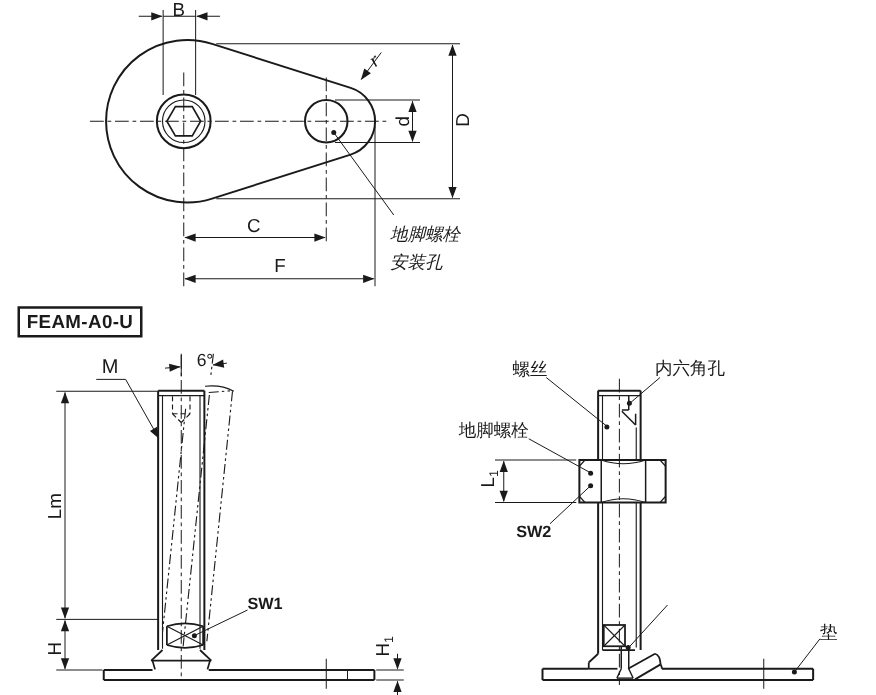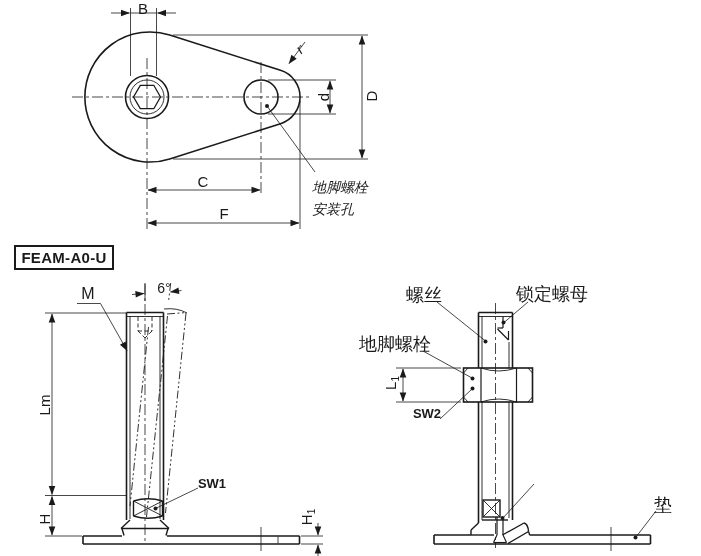--- a/index.html
+++ b/index.html
@@ -1,21 +1,21 @@
 <!DOCTYPE html>
 <html><head>
 <meta charset="utf-8">
 <style>
   html,body{margin:0;padding:0;background:#fff;}
   #stage{position:relative;width:701px;height:556px;background:#fff;overflow:hidden;
          font-family:"Liberation Sans","DejaVu Sans",sans-serif;color:#1a1a1a;}
   svg{position:absolute;left:0;top:0;}
   .lbl{position:absolute;transform:translate(-50%,-50%);white-space:nowrap;
        font-size:15px;color:#1a1a1a;line-height:1;}
-  .lbl.cn{font-size:18px;}
+  .lbl.cn{font-size:14px;}
   .lbl.bold{font-weight:bold;font-size:13px;}
   .lbl.rot{transform:translate(-50%,-50%) rotate(-90deg);}
   .lbl.rot40{transform:translate(-50%,-50%) rotate(-40deg);font-style:italic;font-family:"Liberation Serif","DejaVu Serif",serif;font-size:16px;}
   .lbl .sub{font-size:10px;vertical-align:-3px;}
   .titlebox{position:absolute;border:2px solid #1a1a1a;background:#fff;
             font-weight:bold;font-size:15px;display:flex;align-items:center;justify-content:center;
             letter-spacing:0.3px;}
   .block{position:absolute;font-size:14px;line-height:22px;color:#1a1a1a;}
   .block div{white-space:nowrap;font-style:italic;}
 </style>
@@ -278,19 +278,19 @@
 
 <div class="titlebox" style="left:2px;top:245px;width:96px;height:21px;margin-left:12px;">FEAM-A0-U</div>
 <span class="lbl" style="left:88px;top:294px;font-size:16px;">M</span>
 <span class="lbl" style="left:164px;top:288px;font-size:14px;">6°</span>
 <span class="lbl rot" style="left:44px;top:405px;">Lm</span>
 <span class="lbl rot" style="left:44px;top:519px;">H</span>
 <span class="lbl bold" style="left:212px;top:483px;">SW1</span>
 <span class="lbl rot" style="left:308px;top:517px;"><span>H</span><span class="sub">1</span></span>
 
 <span class="lbl cn" style="left:424px;top:295px;">螺丝</span>
-<span class="lbl cn" style="left:552px;top:294px;">锁定螺母</span>
+<span class="lbl cn" style="left:552px;top:294px;">内六角孔</span>
 <span class="lbl cn" style="left:395px;top:344px;">地脚螺栓</span>
 <span class="lbl rot" style="left:392px;top:383px;"><span>L</span><span class="sub">1</span></span>
-<span class="lbl bold" style="left:427px;top:413px;text-align:right;">SW2</span>
+<span class="lbl bold" style="left:427px;top:425px;text-align:right;">SW2</span>
 <span class="lbl cn" style="left:663px;top:505px;">垫</span>
 
 </div>
 
 </body></html>

